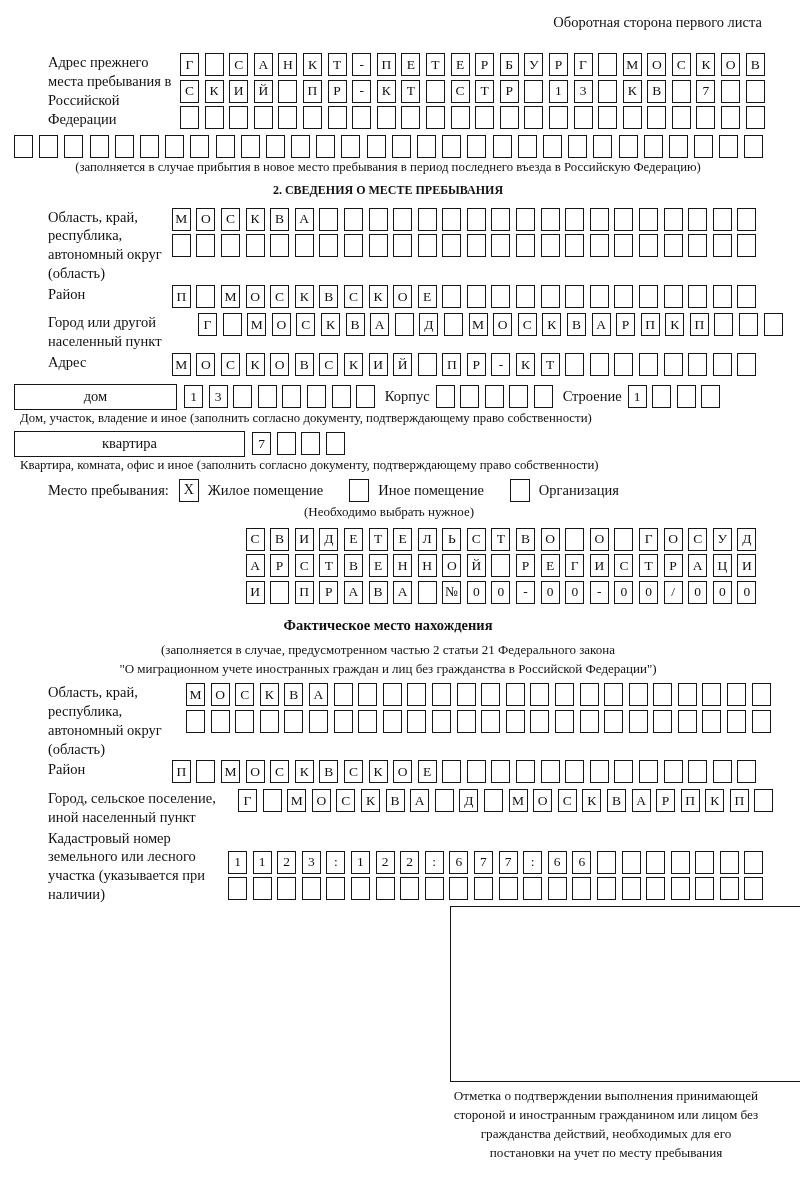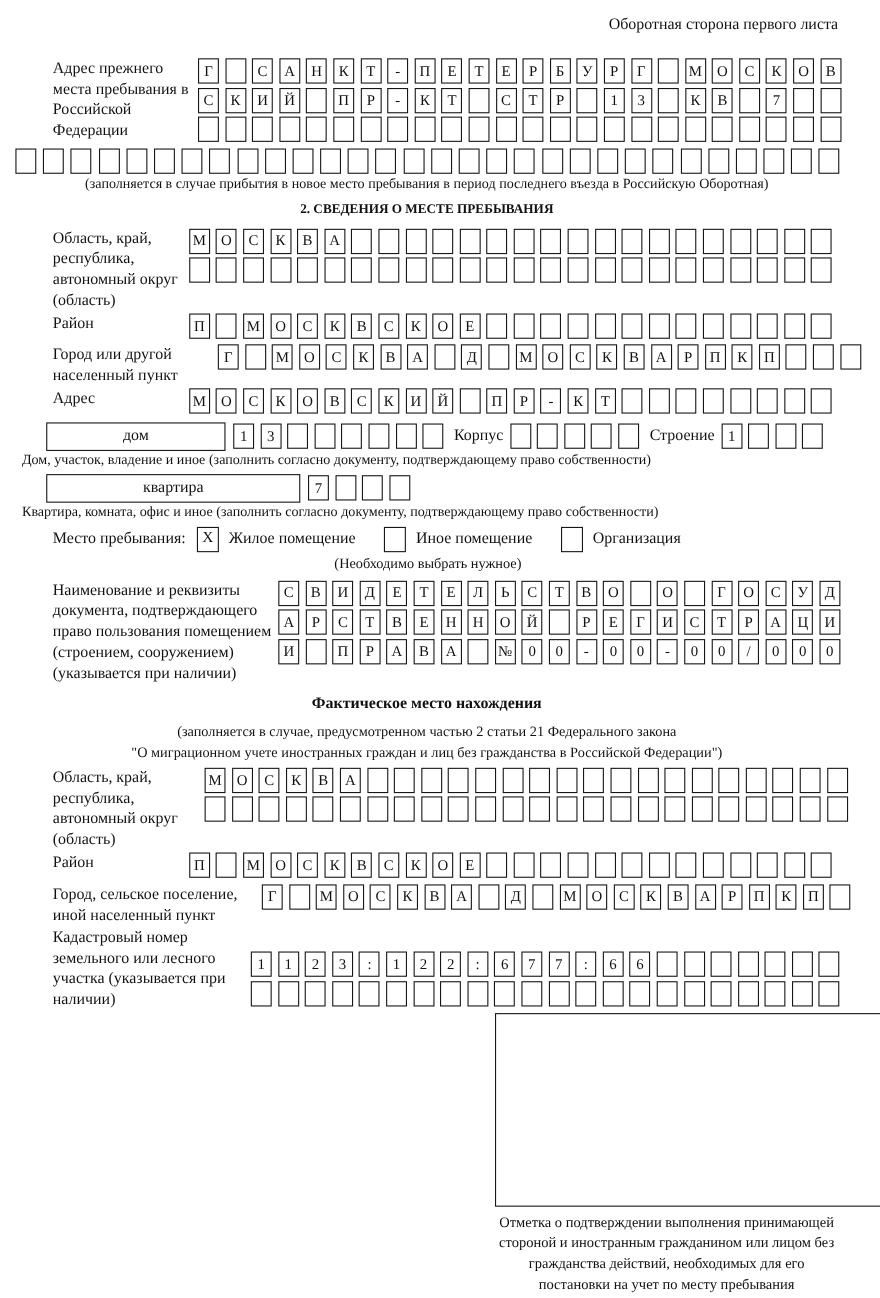--- a/index.html
+++ b/index.html
@@ -22,21 +22,21 @@
   }
   .cellrow.gap6 .cell { margin-right:6.2px; }
   .fullrow { margin:2px 0 2px 0; }
 
   .caption { text-align:center; font-size:12.8px; margin:2px 0 6px 0; }
   .caption-left { font-size:12.8px; margin:1px 0 5px 6px; }
   .section-title { text-align:center; font-weight:bold; font-size:12px; margin:8px 0 10px 0; }
   .sub-title { text-align:center; font-weight:bold; font-size:14.5px; margin:10px 0 8px 0; }
   .sub-caption { text-align:center; font-size:13px; margin-bottom:3px; }
 
-  .house-line { display:flex; align-items:center; margin-left:28px; margin-top:4px; }
+  .house-line { display:flex; align-items:center; margin-top:4px; }
   .wide-box { border:1.6px solid #161616; height:26px; display:flex; align-items:center; justify-content:center; font-size:14.5px; }
   .box-dom { width:163px; margin-right:7px; }
   .box-kv { width:231px; margin-right:7px; }
   .inline-label { font-size:14.5px; margin:0 6px 0 4px; white-space:nowrap; }
   .house-line .cellrow { margin-bottom:0; }
 
   .stay-line { display:flex; align-items:center; margin-left:34px; margin-top:6px; }
   .checkbox { width:20px; height:23px; border:1.6px solid #161616; display:flex; align-items:center; justify-content:center; font-size:14px; flex-shrink:0; }
   .stay-line .opt-label { font-size:14.5px; margin-left:9px; margin-right:26px; white-space:nowrap; }
   .stay-note { font-size:13px; text-align:center; width:370px; margin:2px 0 8px 190px; }
@@ -164,21 +164,21 @@
       <span class="cell"></span>
       <span class="cell"></span>
       <span class="cell"></span>
       <span class="cell"></span>
       <span class="cell"></span>
       <span class="cell"></span>
       <span class="cell"></span>
       <span class="cell"></span>
       <span class="cell"></span>
     </div>
-  <div class="caption">(заполняется в случае прибытия в новое место пребывания в период последнего въезда в Российскую Оборотная)</div>
+  <div class="caption">(заполняется в случае прибытия в новое место пребывания в период последнего въезда в Российскую Федерацию)</div>
 
   <div class="section-title">2. СВЕДЕНИЯ О МЕСТЕ ПРЕБЫВАНИЯ</div>
 
   <div class="field mb2">
     <div class="label" style="width:122px;">Область, край, республика, автономный округ (область)</div>
     <div class="rows">
       <div class="cellrow">
           <span class="cell">М</span>
           <span class="cell">О</span>
           <span class="cell">С</span>
@@ -375,21 +375,20 @@
     <div class="checkbox">X</div>
     <div class="opt-label">Жилое помещение</div>
     <div class="checkbox"></div>
     <div class="opt-label">Иное помещение</div>
     <div class="checkbox"></div>
     <div class="opt-label">Организация</div>
   </div>
   <div class="stay-note">(Необходимо выбрать нужное)</div>
 
   <div class="field mb4">
-    <div class="label" style="width:205px;">Наименование и реквизиты документа, подтверждающего право пользования помещением (строением, сооружением) (указывается при наличии)</div>
     <div class="rows">
       <div class="cellrow">
           <span class="cell">С</span>
           <span class="cell">В</span>
           <span class="cell">И</span>
           <span class="cell">Д</span>
           <span class="cell">Е</span>
           <span class="cell">Т</span>
           <span class="cell">Е</span>
           <span class="cell">Л</span>

